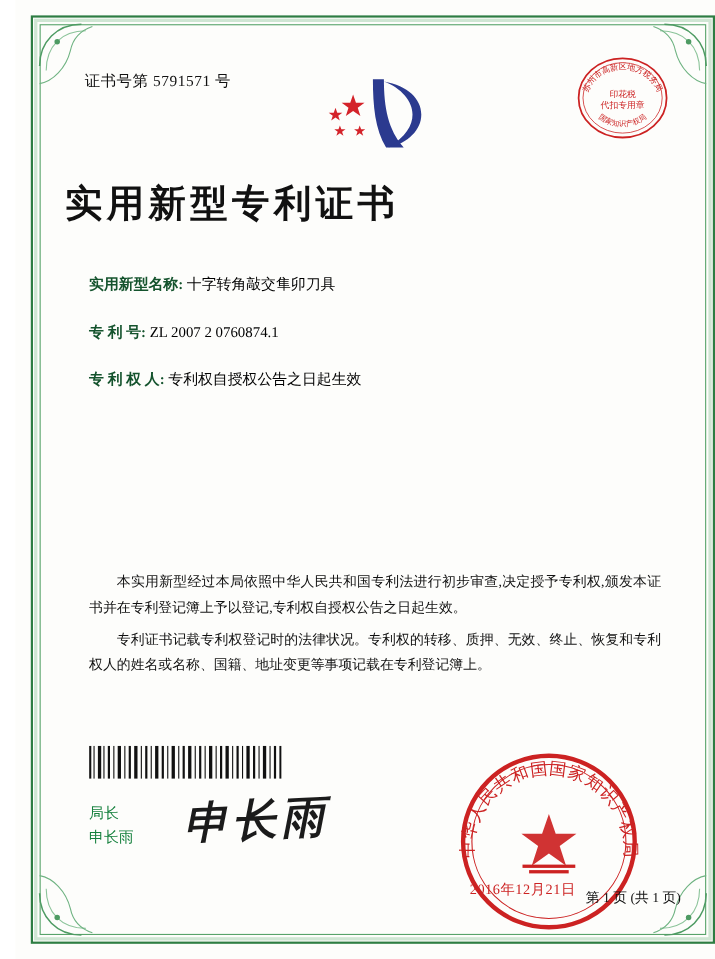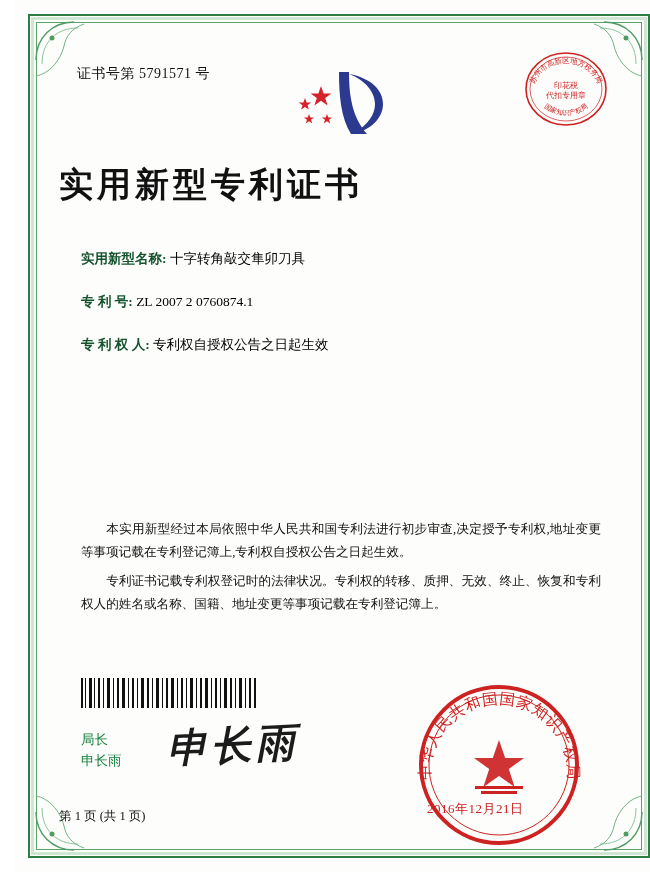--- a/index.html
+++ b/index.html
@@ -192,21 +192,21 @@
     font-size: 13px;
     color: #cc2222;
     letter-spacing: 0.5px;
     font-family: "Liberation Serif", serif;
   }
 
   .page-footer {
     position: absolute;
     bottom: 10px;
     left: 0; right: 0;
-    text-align: left;
+    text-align: right;
     font-size: 12.5px;
     color: #111;
   }
 </style>
 </head>
 <body>
 
 <div class="certificate">
 
   <div class="border-outer"></div>
@@ -289,21 +289,21 @@
         <span class="field-label">专 利 号:</span>
         <span class="field-value">ZL 2007 2 0760874.1</span>
       </div>
       <div class="field-row">
         <span class="field-label">专 利 权 人:</span>
         <span class="field-value">专利权自授权公告之日起生效</span>
       </div>
     </div>
 
     <div class="paragraphs">
-      <p>本实用新型经过本局依照中华人民共和国专利法进行初步审查,决定授予专利权,地址变更等事项记载在专利登记簿上,专利权自授权公告之日起生效。</p>
+      <p>本实用新型经过本局依照中华人民共和国专利法进行初步审查,决定授予专利权,颁发本证书并在专利登记簿上予以登记,专利权自授权公告之日起生效。</p>
       <p>专利证书记载专利权登记时的法律状况。专利权的转移、质押、无效、终止、恢复和专利权人的姓名或名称、国籍、地址变更等事项记载在专利登记簿上。</p>
     </div>
 
     <div class="barcode">
       <svg width="175" height="30" viewBox="0 0 175 30">
         <rect x="0" y="0" width="2" height="30" fill="#111"></rect>
         <rect x="4" y="0" width="1" height="30" fill="#111"></rect>
         <rect x="8" y="0" width="3" height="30" fill="#111"></rect>
         <rect x="13" y="0" width="1" height="30" fill="#111"></rect>
         <rect x="17" y="0" width="2" height="30" fill="#111"></rect>

